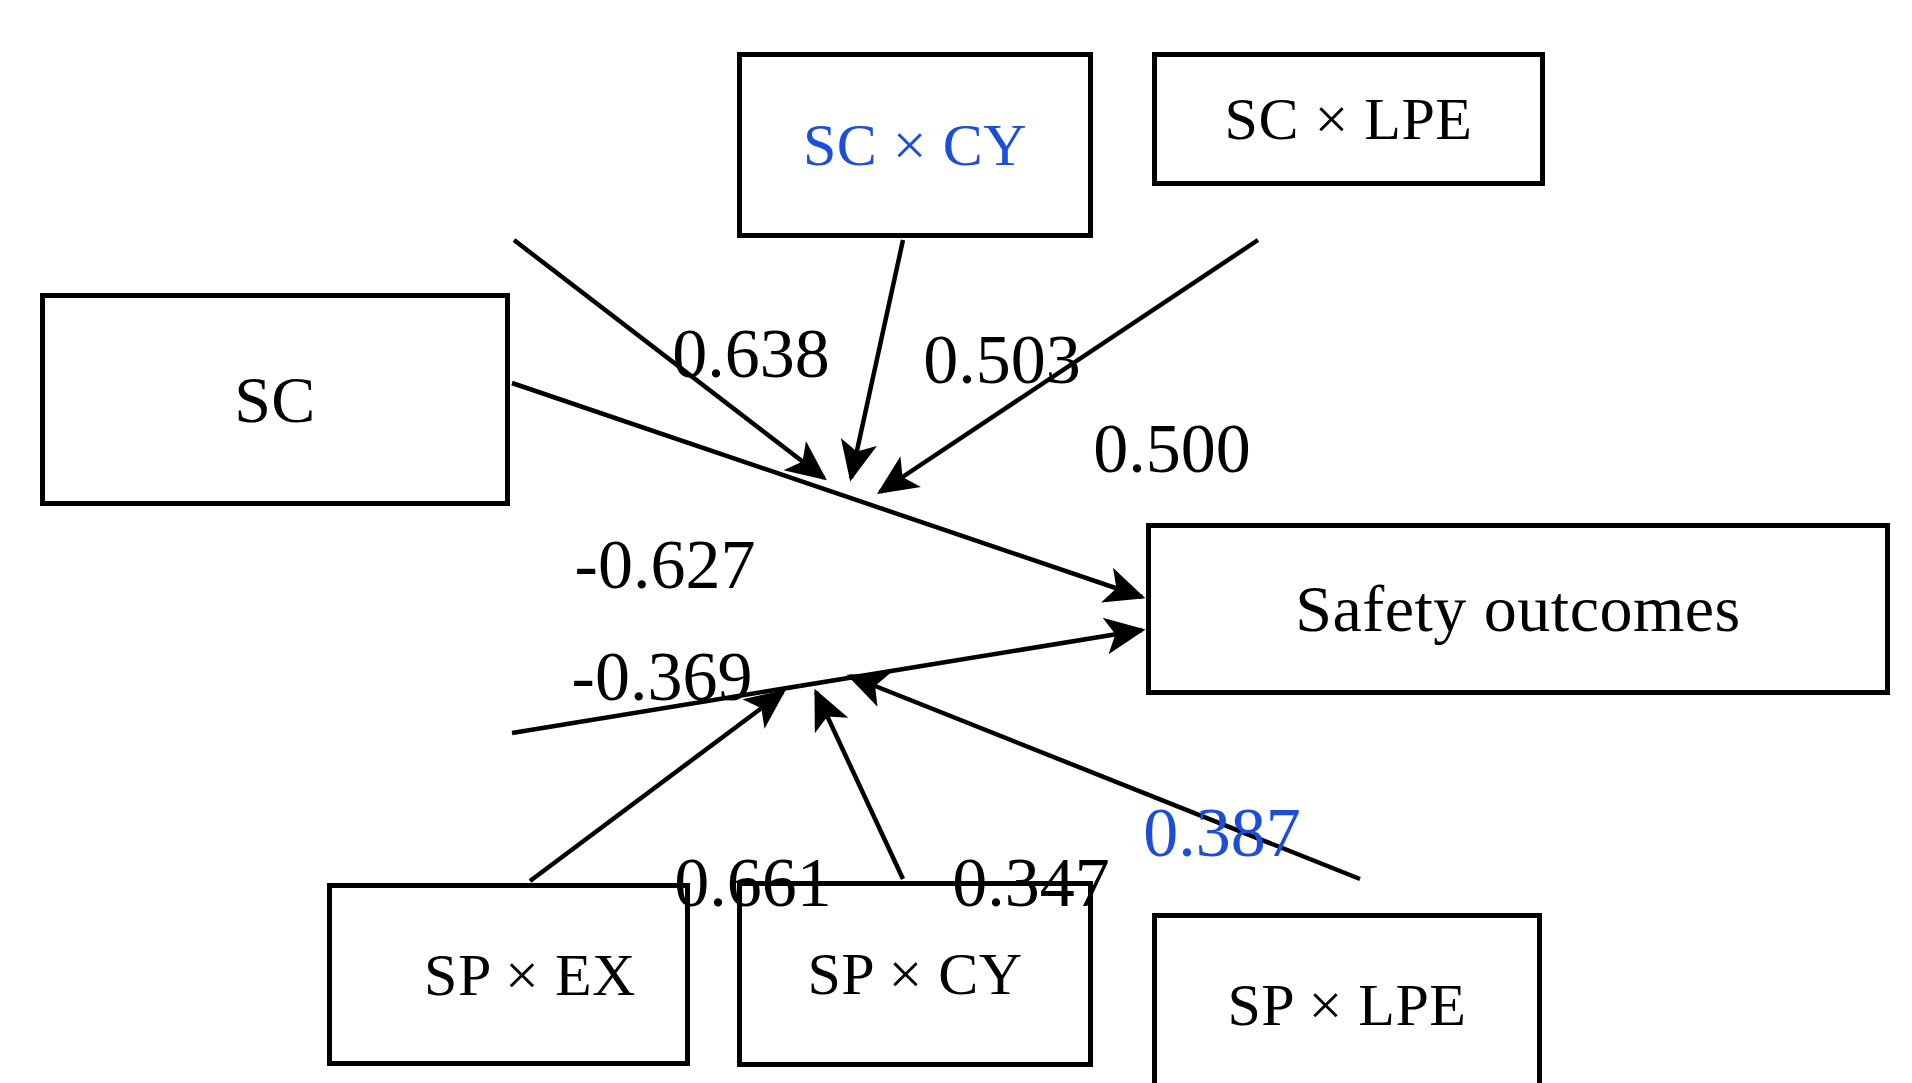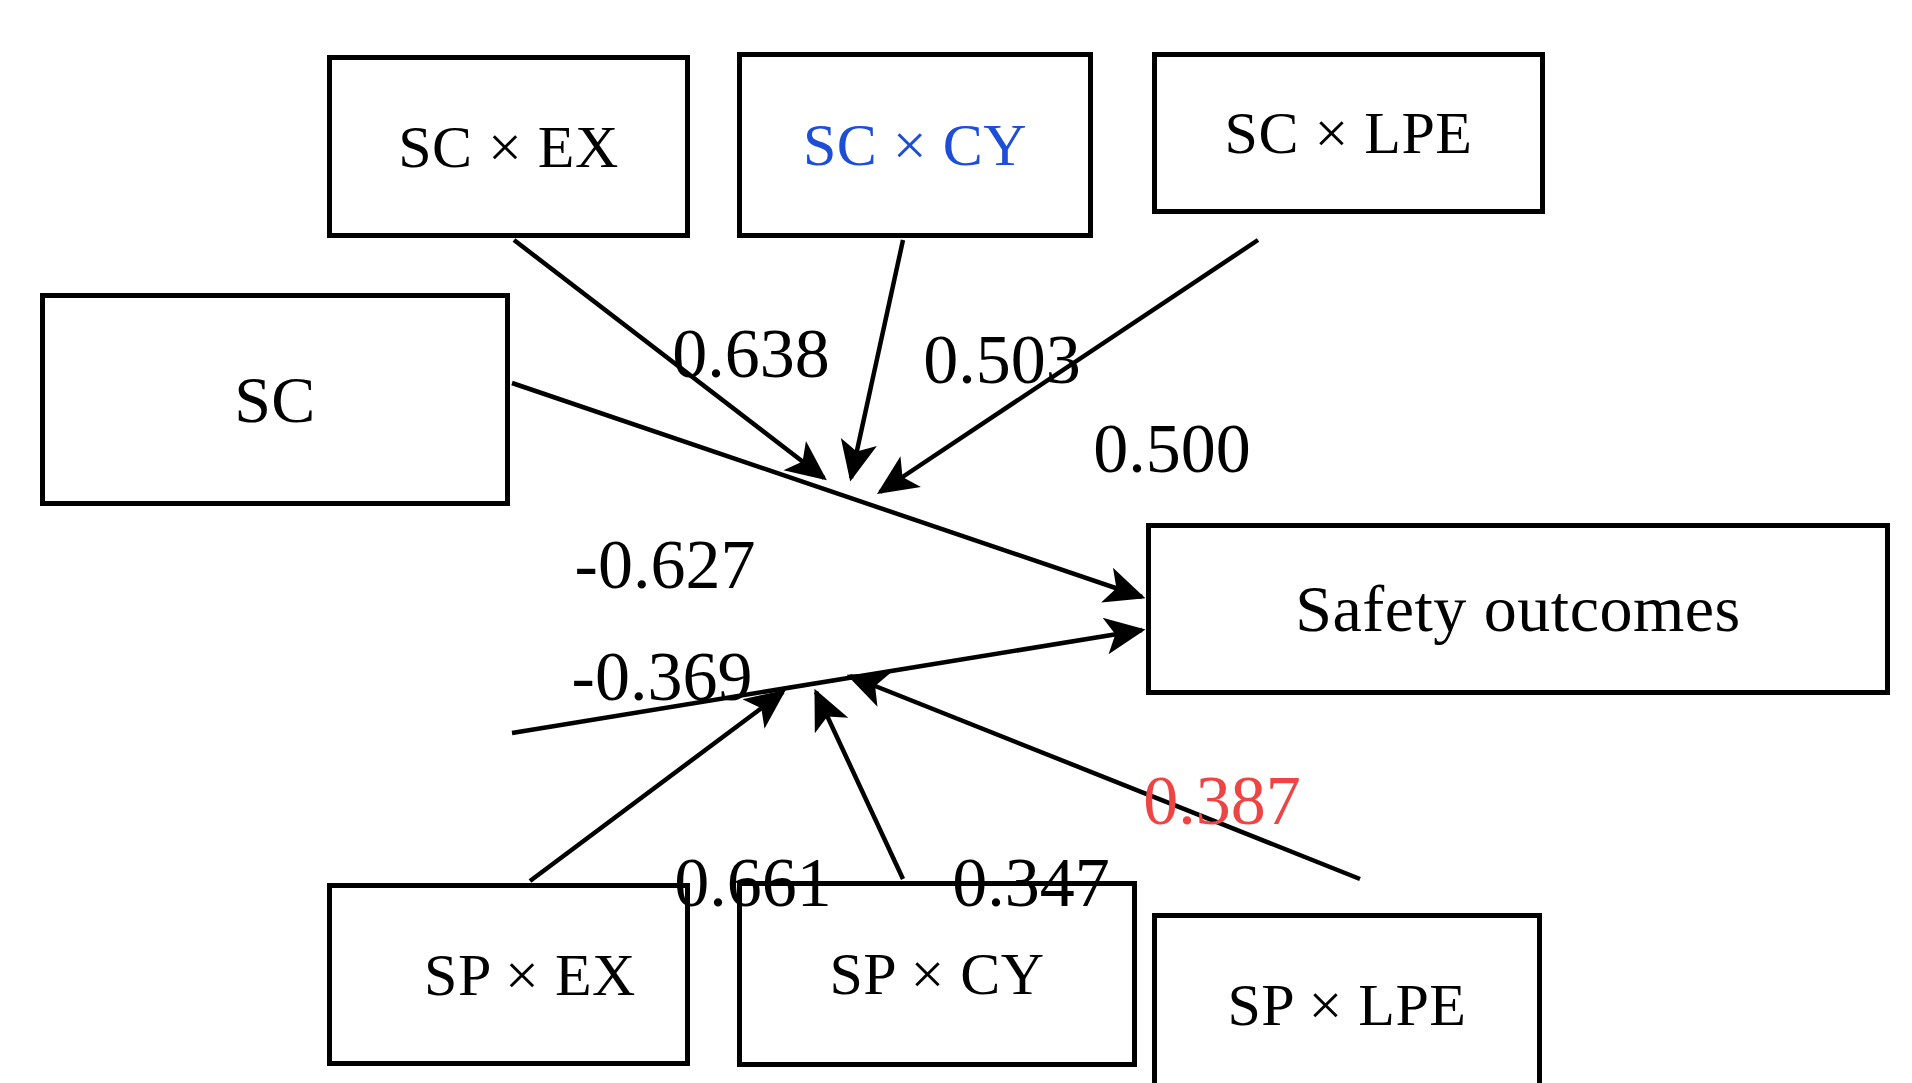--- a/index.html
+++ b/index.html
@@ -66,47 +66,44 @@
         <line x1="512" y1="733" x2="1142" y2="630" stroke="#000000" stroke-width="4.5" marker-end="url(#arrowhead)"></line>
         <line x1="514" y1="240" x2="824" y2="478" stroke="#000000" stroke-width="4.5" marker-end="url(#arrowhead)"></line>
         <line x1="903" y1="240" x2="851" y2="478" stroke="#000000" stroke-width="4.5" marker-end="url(#arrowhead)"></line>
         <line x1="1258" y1="240" x2="880" y2="492" stroke="#000000" stroke-width="4.5" marker-end="url(#arrowhead)"></line>
         <line x1="530" y1="881" x2="783" y2="692" stroke="#000000" stroke-width="4.5" marker-end="url(#arrowhead)"></line>
         <line x1="903" y1="879" x2="816" y2="692" stroke="#000000" stroke-width="4.5" marker-end="url(#arrowhead)"></line>
         <line x1="1360" y1="879" x2="850" y2="676" stroke="#000000" stroke-width="4.5" marker-end="url(#arrowhead)"></line>
       </g>
   </svg>
 
-  <div class="node" style="left: 327px; top: 55px; width: 363px; height: 183px; font-size: 60px; border-color: rgb(0, 0, 0); color: rgb(0, 0, 0);">
-    <span class="node-label">SC × EX</span>
-  </div>
   <div class="node" style="left: 737px; top: 52px; width: 356px; height: 186px; font-size: 60px; border-color: rgb(0, 0, 0); color: #1d4ed8;">
     <span class="node-label">SC × CY</span>
   </div>
-  <div class="node" style="left: 1152px; top: 52px; width: 393px; height: 162px; font-size: 60px; border-color: rgb(0, 0, 0); color: rgb(0, 0, 0);">
+  <div class="node" style="left: 1152px; top: 52px; width: 393px; height: 134px; font-size: 60px; border-color: rgb(0, 0, 0); color: rgb(0, 0, 0);">
     <span class="node-label">SC × LPE</span>
   </div>
   <div class="node" style="left: 40px; top: 293px; width: 470px; height: 213px; font-size: 66px; border-color: rgb(0, 0, 0); color: rgb(0, 0, 0);">
     <span class="node-label">SC</span>
   </div>
   <div class="node" style="left: 1146px; top: 523px; width: 744px; height: 172px; font-size: 66px; border-color: rgb(0, 0, 0); color: rgb(0, 0, 0);">
     <span class="node-label">Safety outcomes</span>
   </div>
   <div class="node" style="left: 327px; top: 883px; width: 363px; height: 183px; font-size: 60px; border-color: rgb(0, 0, 0); color: rgb(0, 0, 0); padding-left: 43px;">
     <span class="node-label">SP × EX</span>
   </div>
-  <div class="node" style="left: 737px; top: 881px; width: 400px; height: 186px; font-size: 60px; border-color: rgb(0, 0, 0); color: rgb(0, 0, 0);">
+  <div class="node" style="left: 737px; top: 881px; width: 356px; height: 186px; font-size: 60px; border-color: rgb(0, 0, 0); color: rgb(0, 0, 0);">
     <span class="node-label">SP × CY</span>
   </div>
   <div class="node" style="left: 1152px; top: 913px; width: 390px; height: 183px; font-size: 60px; border-color: rgb(0, 0, 0); color: rgb(0, 0, 0);">
     <span class="node-label">SP × LPE</span>
   </div>
 
   <div class="edge-label" style="left: 665px; top: 527px; color: rgb(0, 0, 0);">-0.627</div>
   <div class="edge-label" style="left: 662px; top: 639px; color: rgb(0, 0, 0);">-0.369</div>
   <div class="edge-label" style="left: 751px; top: 316px; color: rgb(0, 0, 0);">0.638</div>
   <div class="edge-label" style="left: 1002px; top: 322px; color: rgb(0, 0, 0);">0.503</div>
   <div class="edge-label" style="left: 1172px; top: 411px; color: rgb(0, 0, 0);">0.500</div>
   <div class="edge-label" style="left: 753px; top: 845px; color: rgb(0, 0, 0);">0.661</div>
   <div class="edge-label" style="left: 1031px; top: 845px; color: rgb(0, 0, 0);">0.347</div>
-  <div class="edge-label" style="left: 1222px; top: 763px; color: #ef4444;">0.387</div>
+  <div class="edge-label" style="left: 1222px; top: 795px; color: #1d4ed8;">0.387</div>
 
 </div>
 
 </body></html>

